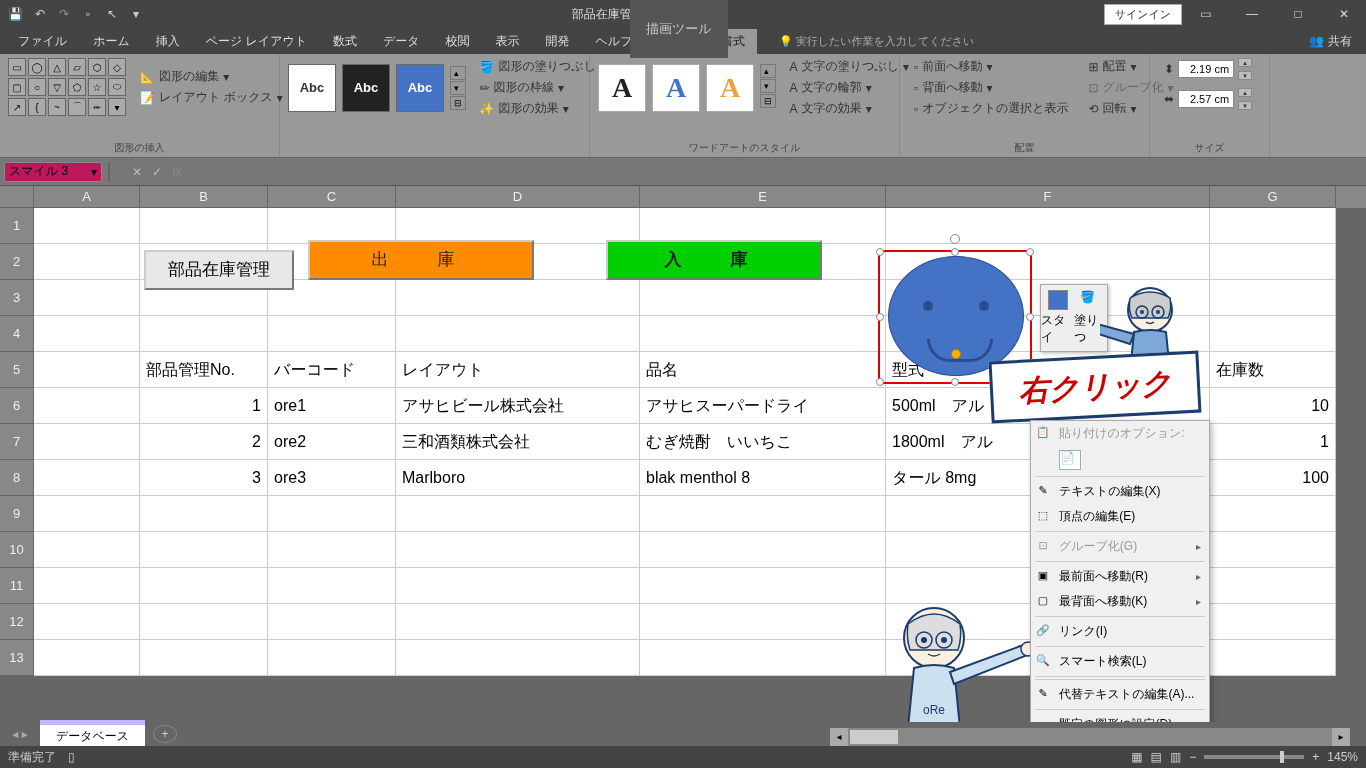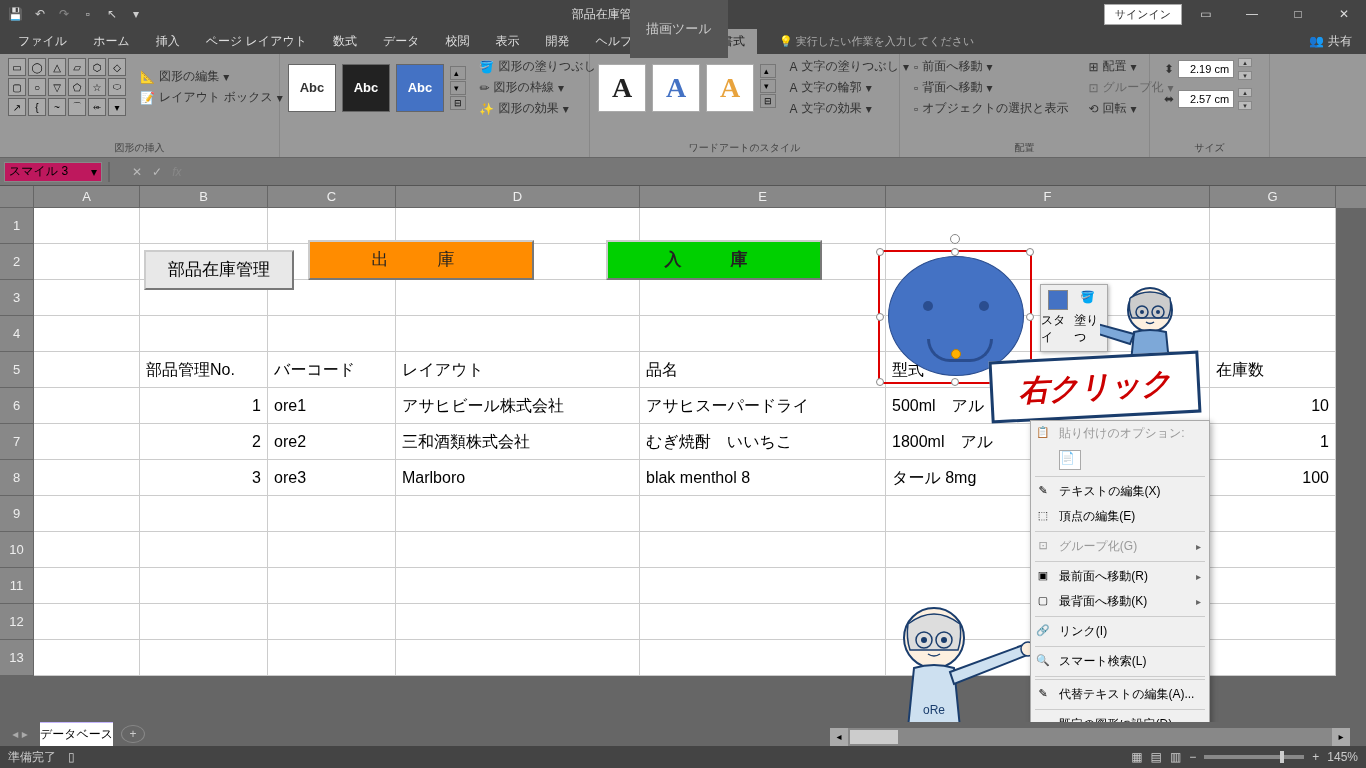--- a/index.html
+++ b/index.html
@@ -70,21 +70,21 @@
 .ctxmenu .ic{position:absolute;left:4px;width:16px;height:16px;font-size:11px;text-align:center}
 .ctxmenu .arr{margin-left:auto;color:#666;font-size:10px}
 .mini-tb{position:absolute;left:1040px;top:284px;width:68px;height:68px;background:#eee;border:1px solid #aaa;box-shadow:1px 1px 4px rgba(0,0,0,.3);display:flex;align-items:center;justify-content:space-around;font-size:10px}
 .mini-tb div{display:flex;flex-direction:column;align-items:center;gap:2px}
 .callout{position:absolute;left:990px;top:356px;width:210px;height:62px;background:#fff;border:3px solid #1a3d6d;transform:rotate(-3deg);display:flex;align-items:center;justify-content:center}
 .callout span{font-size:30px;color:#c00;font-weight:bold;font-style:italic;font-family:'Comic Sans MS',cursive}
 .char1{position:absolute;left:1100px;top:282px;width:82px;height:100px}
 .char2{position:absolute;left:884px;top:594px;width:150px;height:140px}
 .sheet-tabs{position:absolute;bottom:22px;left:0;right:0;height:24px;background:#666;display:flex;align-items:center}
 .st-arr{width:40px;text-align:center;color:#aaa}
-.st-tab{background:#fff;padding:3px 0;font-size:12px;border-top:1px solid #c4b5fd}
+.st-tab{background:#fff;padding:3px 16px;font-size:12px;border-top:5px solid #c4b5fd}
 .st-add{width:24px;height:18px;border:1px solid #888;border-radius:50%;margin-left:8px;text-align:center;color:#ccc;line-height:16px}
 .hscroll{position:absolute;bottom:22px;right:16px;width:520px;height:18px;background:#888;display:flex;align-items:center}
 .hscroll .tr{width:18px;height:18px;background:#aaa;text-align:center;line-height:18px;font-size:10px}
 .hscroll .thumb{width:48px;height:14px;background:#ccc;margin-left:2px}
 .statusbar{position:absolute;bottom:0;left:0;right:0;height:22px;background:#444;display:flex;align-items:center;color:#ccc;font-size:11px;padding:0 8px}
 .statusbar .zoom{margin-left:auto;display:flex;align-items:center;gap:8px}
 .zslider{width:100px;height:4px;background:#888;position:relative}
 .zslider::after{content:"";position:absolute;right:20px;top:-4px;width:4px;height:12px;background:#ccc}
 </style>
 </head>

